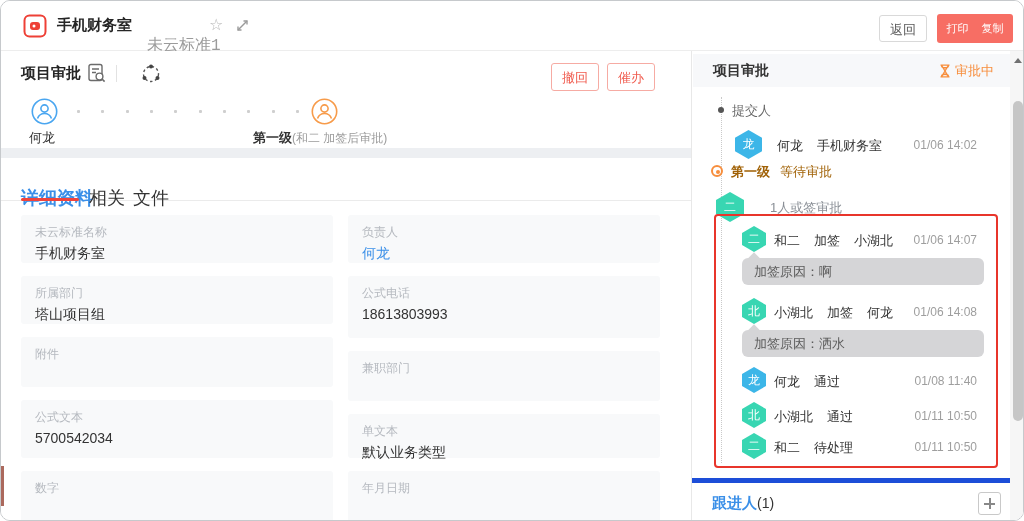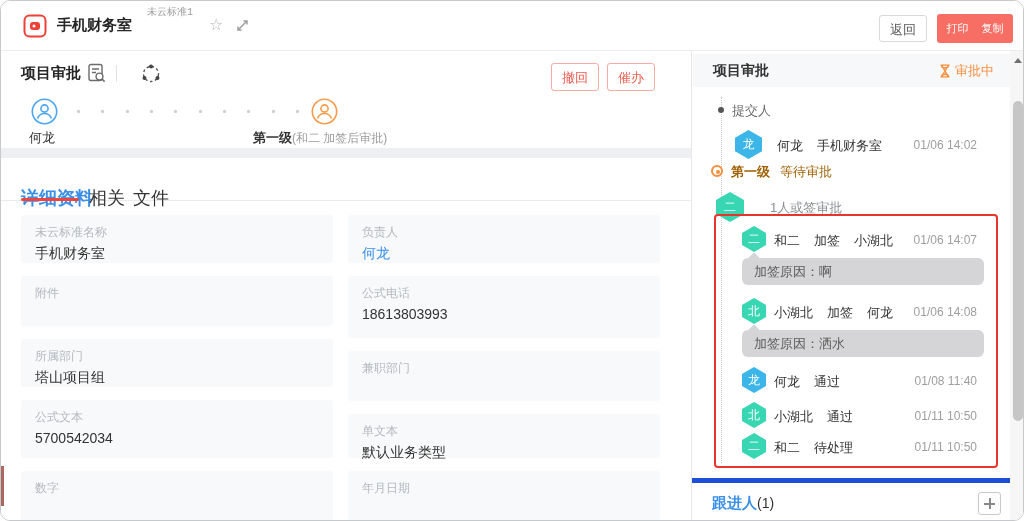--- a/index.html
+++ b/index.html
@@ -3,21 +3,21 @@
 <meta charset="utf-8">
 <style>
   html,body{margin:0;padding:0;background:#fff;}
   *{box-sizing:border-box;font-family:"Liberation Sans","DejaVu Sans",sans-serif;}
   #win{position:relative;width:1024px;height:521px;background:#fff;border:1px solid #c6c9cc;border-radius:10px;overflow:hidden;}
 
   
   #topbar{position:absolute;left:0;top:0;width:1024px;height:50px;background:#fff;border-bottom:1px solid #ededed;}
   .app-logo{position:absolute;left:22px;top:13px;width:24px;height:24px;}
   .tb-title{position:absolute;left:56px;top:15px;font-size:15px;font-weight:bold;color:#262626;}
-  .tb-sub{position:absolute;left:146px;top:4px;font-size:10px;color:#9b9b9b;font-family:Liberation Mono, monospace;}
+  .tb-sub{position:absolute;left:146px;top:34px;font-size:16px;color:#9b9b9b;font-family:Liberation Mono, monospace;}
   .tb-star{position:absolute;left:208px;top:14px;font-size:16px;color:#b9b9b9;line-height:20px;}
   .tb-expand{position:absolute;left:234px;top:17px;width:15px;height:15px;}
   .btn-back{position:absolute;left:878px;top:14px;width:48px;height:27px;background:#fff;border:1px solid #d9d9d9;border-radius:3px;color:#595959;font-size:13px;text-align:center;line-height:25px;}
   .btn-red-group{position:absolute;left:936px;top:13px;width:76px;height:29px;background:#f76e64;border-radius:3px;color:#fff;font-size:11px;display:flex;align-items:center;justify-content:center;gap:13px;}
 
   
   #main{position:absolute;left:0;top:50px;width:690px;height:471px;background:#fff;}
   .dh-title{position:absolute;left:20px;top:13px;font-size:15px;font-weight:bold;color:#262626;}
   .dh-icon1{position:absolute;left:86px;top:12px;width:19px;height:21px;}
   .dh-div{position:absolute;left:115px;top:14px;width:1px;height:17px;background:#e2e2e2;}
@@ -175,27 +175,27 @@
       <span class="tab" style="left:132px;">文件</span>
       <span class="tab-underline"></span>
     </div>
 
     <div id="form">
       <div class="fcol" id="fcol-left">
         <div class="card" style="height:48px;">
           <div class="lbl">未云标准名称</div>
           <div class="val">手机财务室</div>
         </div>
+        <div class="card" style="height:48px;">
+          <div class="lbl">所属部门</div>
+          <div class="val">塔山项目组</div>
+        </div>
         <div class="card" style="height:50px;">
           <div class="lbl">附件</div>
           <div class="val"></div>
-        </div>
-        <div class="card" style="height:48px;">
-          <div class="lbl">所属部门</div>
-          <div class="val">塔山项目组</div>
         </div>
         <div class="card" style="height:58px;">
           <div class="lbl">公式文本</div>
           <div class="val">5700542034</div>
         </div>
         <div class="card" style="height:52px;">
           <div class="lbl">数字</div>
           <div class="val"></div>
         </div>
       </div>

